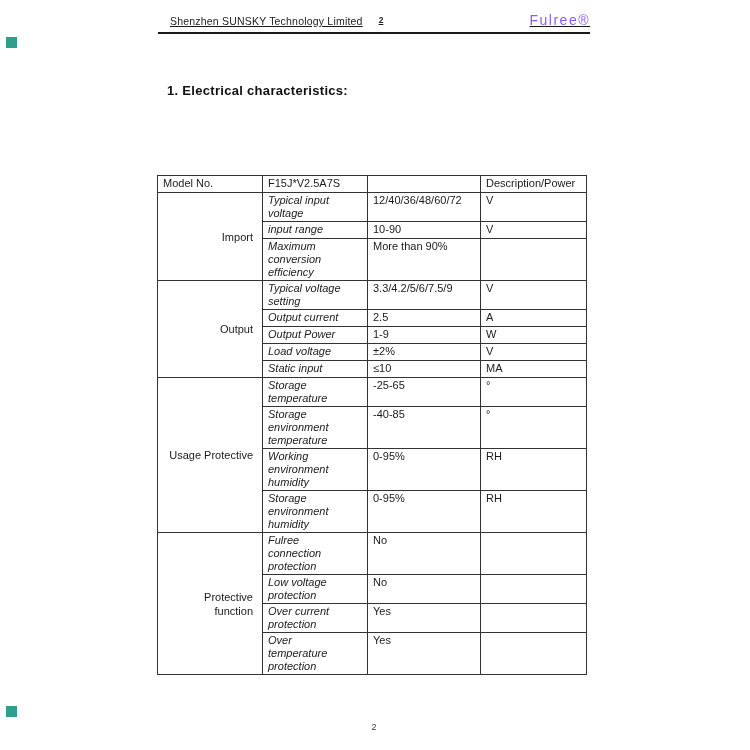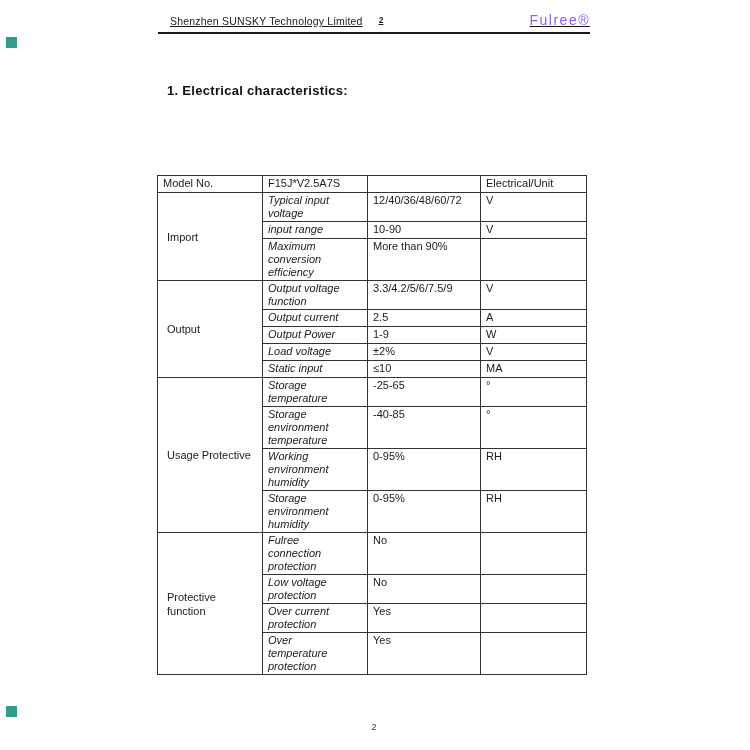--- a/index.html
+++ b/index.html
@@ -40,21 +40,21 @@
   }
   .spec-table td {
     border: 1px solid #333;
     padding: 1px 5px;
     vertical-align: top;
     text-align: left;
     height: 14px;
     overflow: hidden;
   }
   .spec-table td.group-cell {
-    vertical-align: middle; text-align: left;
+    vertical-align: middle; text-align: right;
     padding: 1px 9px; line-height: 14px;
   }
   .param-inner { display: block; max-width: 78px; font-style: italic; }
   .unit-cell { font-size: 11px; }
   .hdr-cell { height: 13px; }
 
   
   .doc-footer {
     position: absolute; left: 158px; top: 722px; width: 432px;
     text-align: center; font-size: 9px; color: #3a3a3a;
@@ -85,21 +85,21 @@
       <col style="width:105px">
         <col style="width:105px">
         <col style="width:113px">
         <col style="width:106px">
     </colgroup>
     <thead>
       <tr>
         <td class="hdr-cell">Model No.</td>
         <td class="hdr-cell">F15J*V2.5A7S</td>
         <td class="hdr-cell"></td>
-        <td class="hdr-cell">Electrical/Unit</td>
+        <td class="hdr-cell">Description/Power</td>
       </tr>
     </thead>
     <tbody id="spec-body">
         <tr>
           <td class="group-cell" rowspan="3">Import</td>
           <td class="param-cell">
             <span class="param-inner">Typical input voltage</span>
           </td>
           <td class="value-cell">12/40/36/48/60/72</td>
           <td class="unit-cell">V</td>
@@ -114,21 +114,21 @@
         <tr>
           <td class="param-cell">
             <span class="param-inner">Maximum conversion efficiency</span>
           </td>
           <td class="value-cell">More than 90%</td>
           <td class="unit-cell"></td>
         </tr>
         <tr>
           <td class="group-cell" rowspan="5">Output</td>
           <td class="param-cell">
-            <span class="param-inner">Output voltage function</span>
+            <span class="param-inner">Typical voltage setting</span>
           </td>
           <td class="value-cell">3.3/4.2/5/6/7.5/9</td>
           <td class="unit-cell">V</td>
         </tr>
         <tr>
           <td class="param-cell">
             <span class="param-inner">Output current</span>
           </td>
           <td class="value-cell">2.5</td>
           <td class="unit-cell">A</td>

